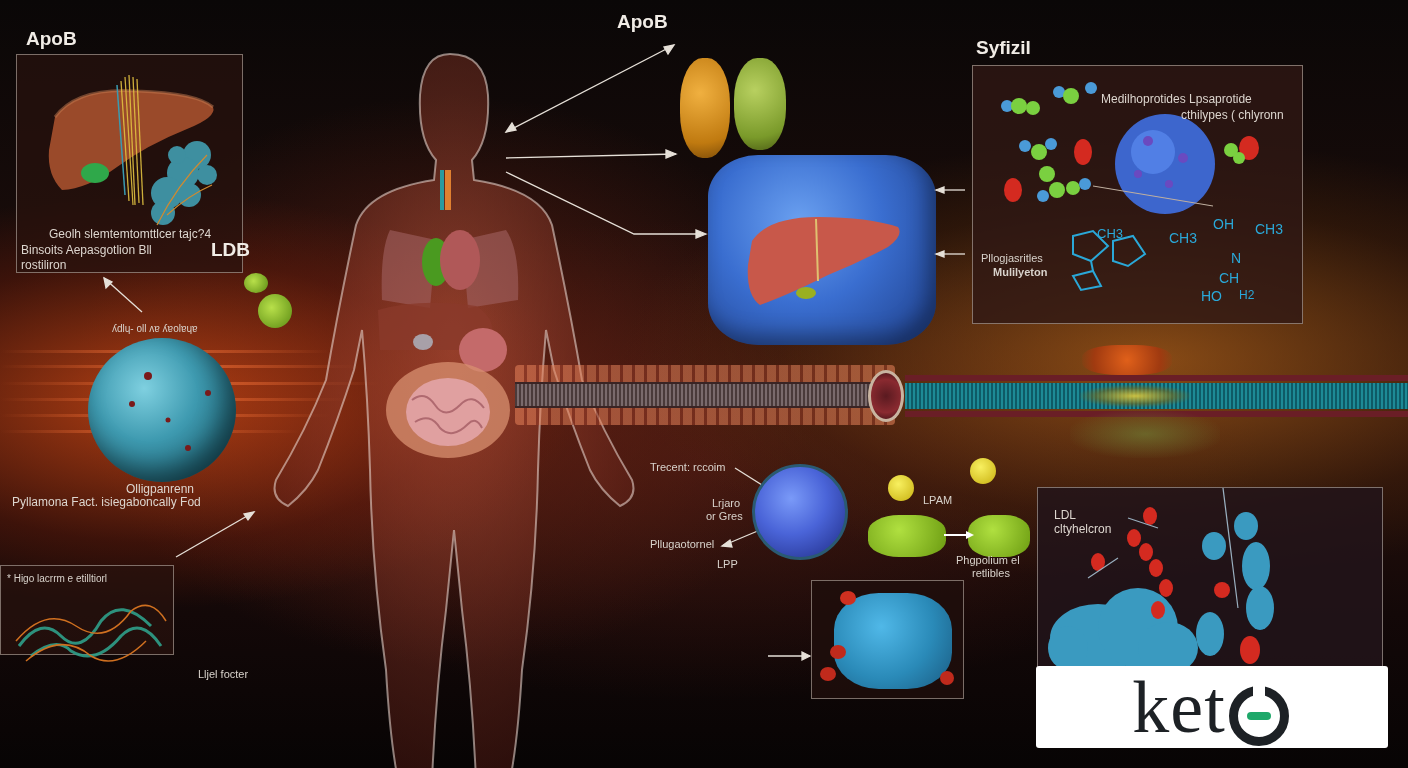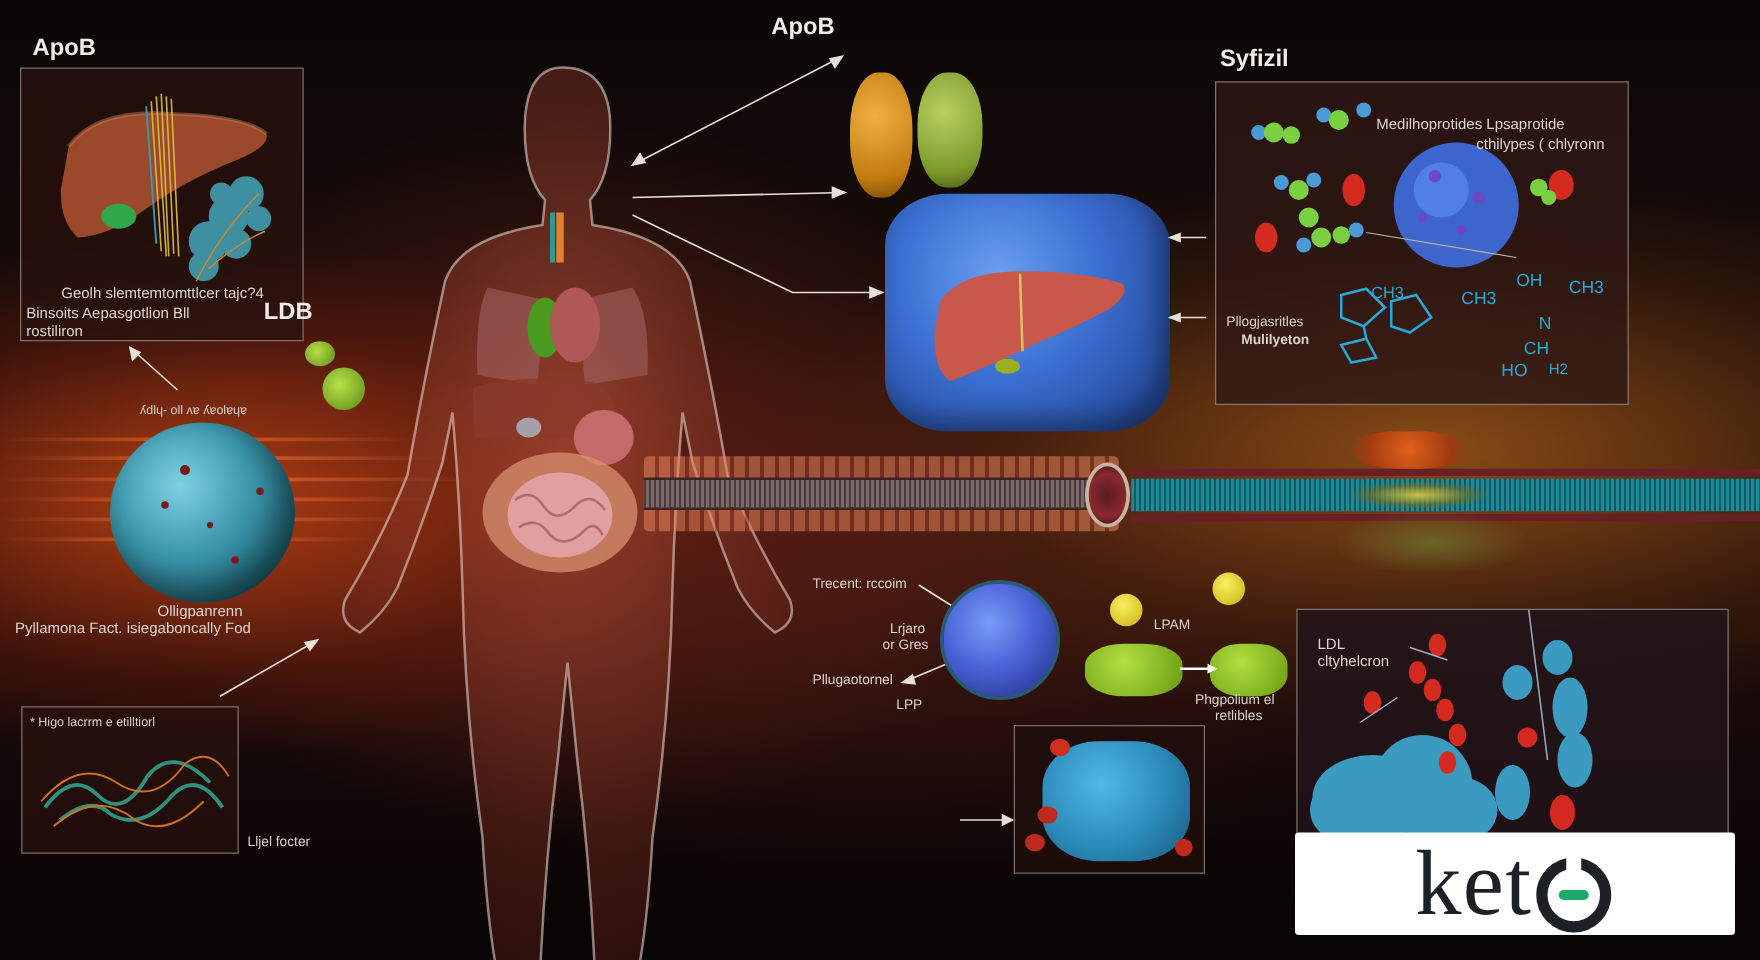--- a/index.html
+++ b/index.html
@@ -110,21 +110,21 @@
       <circle cx="60" cy="38" r="4" fill="#7a1a1a"></circle>
         <circle cx="120" cy="55" r="3" fill="#7a1a1a"></circle>
       <circle cx="44" cy="66" r="3" fill="#7a1a1a"></circle>
         <circle cx="100" cy="110" r="3" fill="#7a1a1a"></circle>
       <circle cx="80" cy="82" r="2.5" fill="#7a1a1a"></circle>
     </svg>
   </div>
   <div class="label medium" style="left:126px;top:482px;">Olligpanrenn</div>
   <div class="label medium" style="left:12px;top:495px;">Pyllamona Fact. isiegaboncally Fod</div>
 
-  <div class="panel" style="left:17px;top:565px;width:174px;height:118px;">
+  <div class="panel" style="left:0;top:565px;width:174px;height:90px;">
     <div class="label small" style="left:6px;top:6px;font-size:10px;">* Higo lacrrm e etilltiorl</div>
     <svg width="174" height="118">
       <g stroke="#2fa08a" stroke-width="3" fill="none" opacity="0.9">
         <path d="M18 80 Q40 50 60 70 Q80 90 100 55 Q120 30 150 60"></path>
         <path d="M30 90 Q55 70 70 85 Q95 100 120 70 Q140 50 160 80"></path>
       </g>
       <g stroke="#d07020" stroke-width="1.5" fill="none">
         <path d="M15 75 Q45 40 75 60 Q105 80 130 45 Q150 30 165 55"></path>
         <path d="M25 95 Q60 65 90 90 Q115 105 145 75"></path>
       </g>

